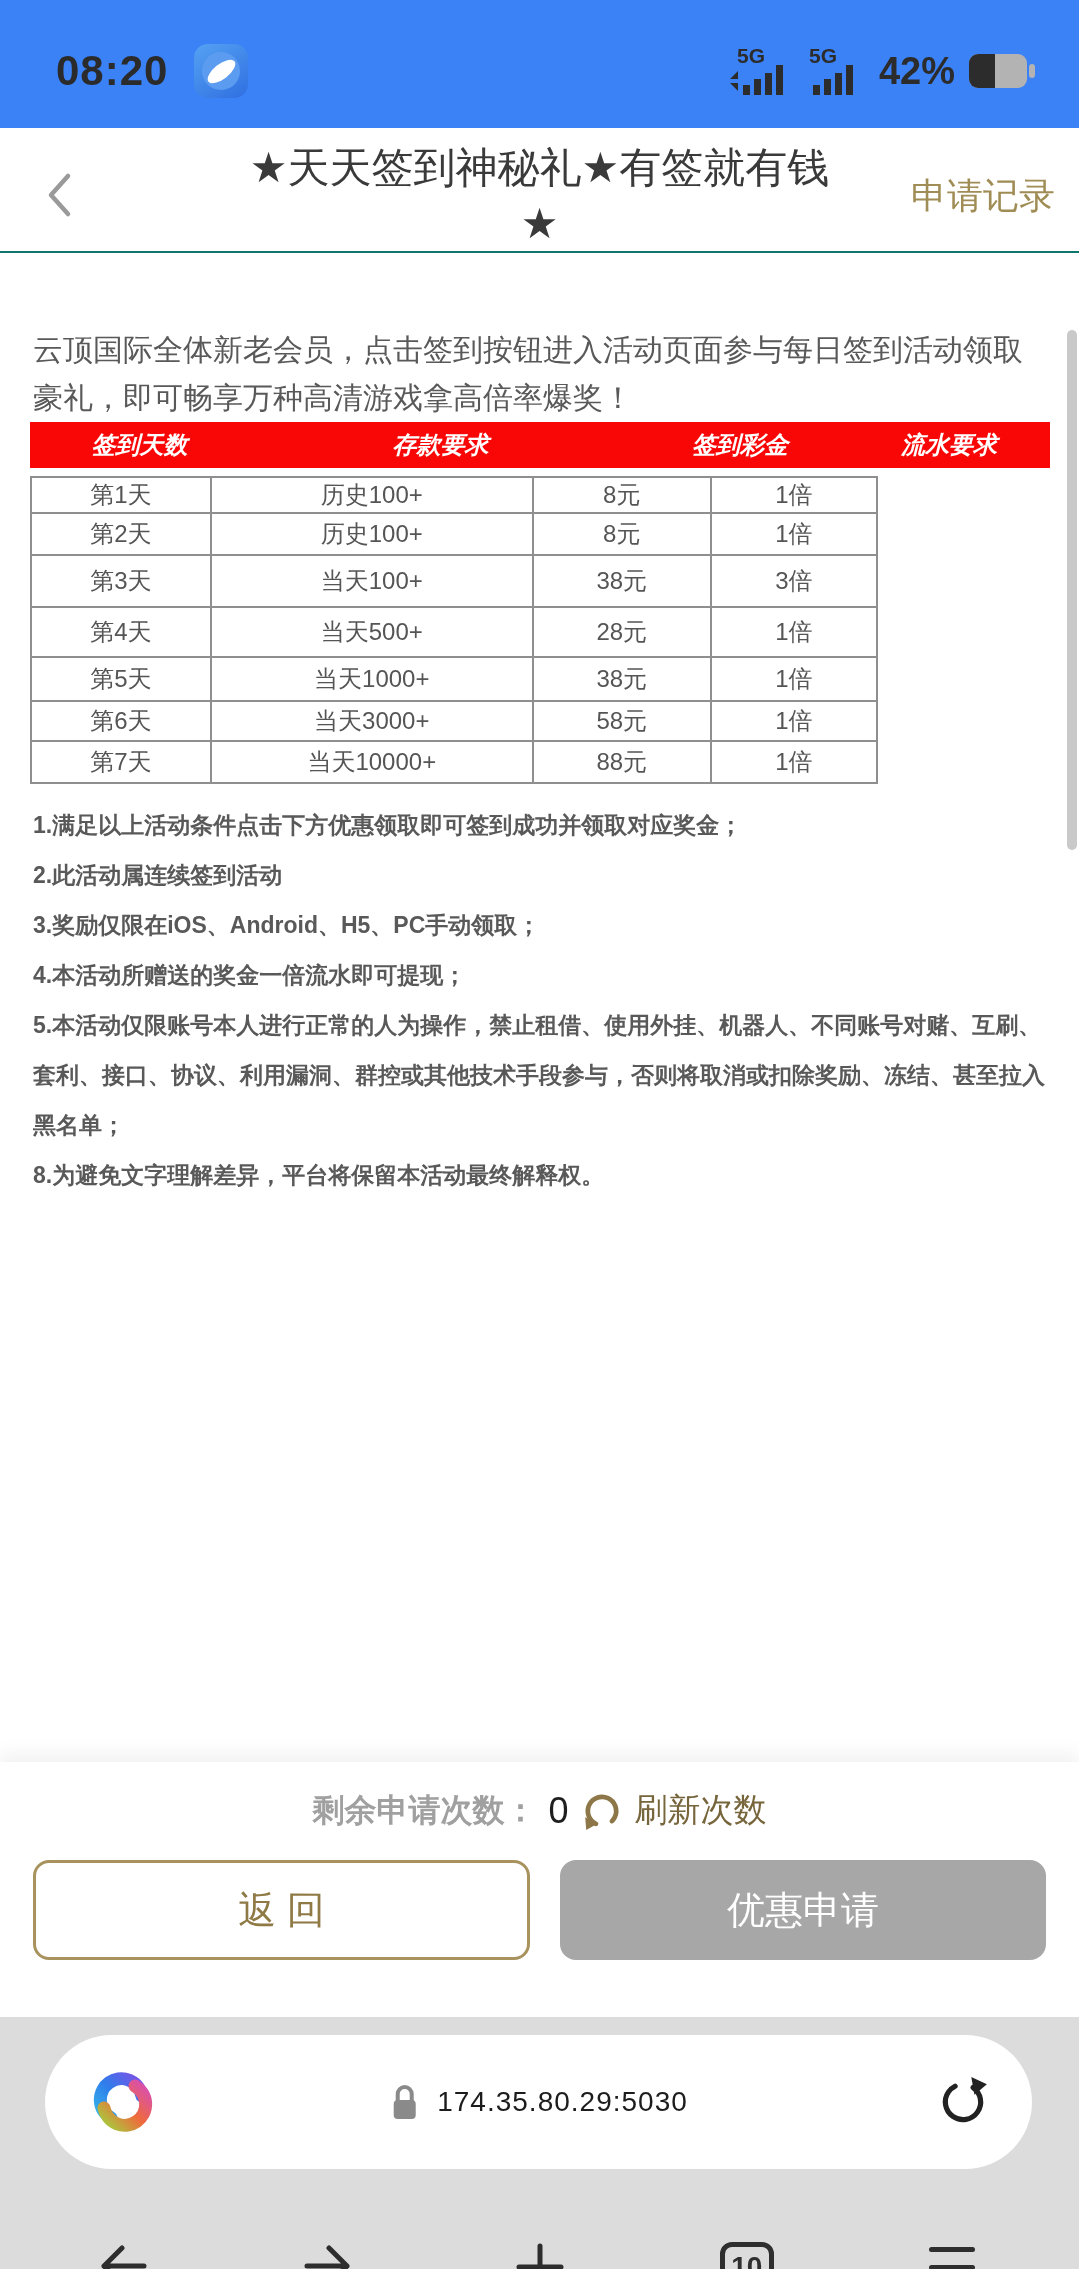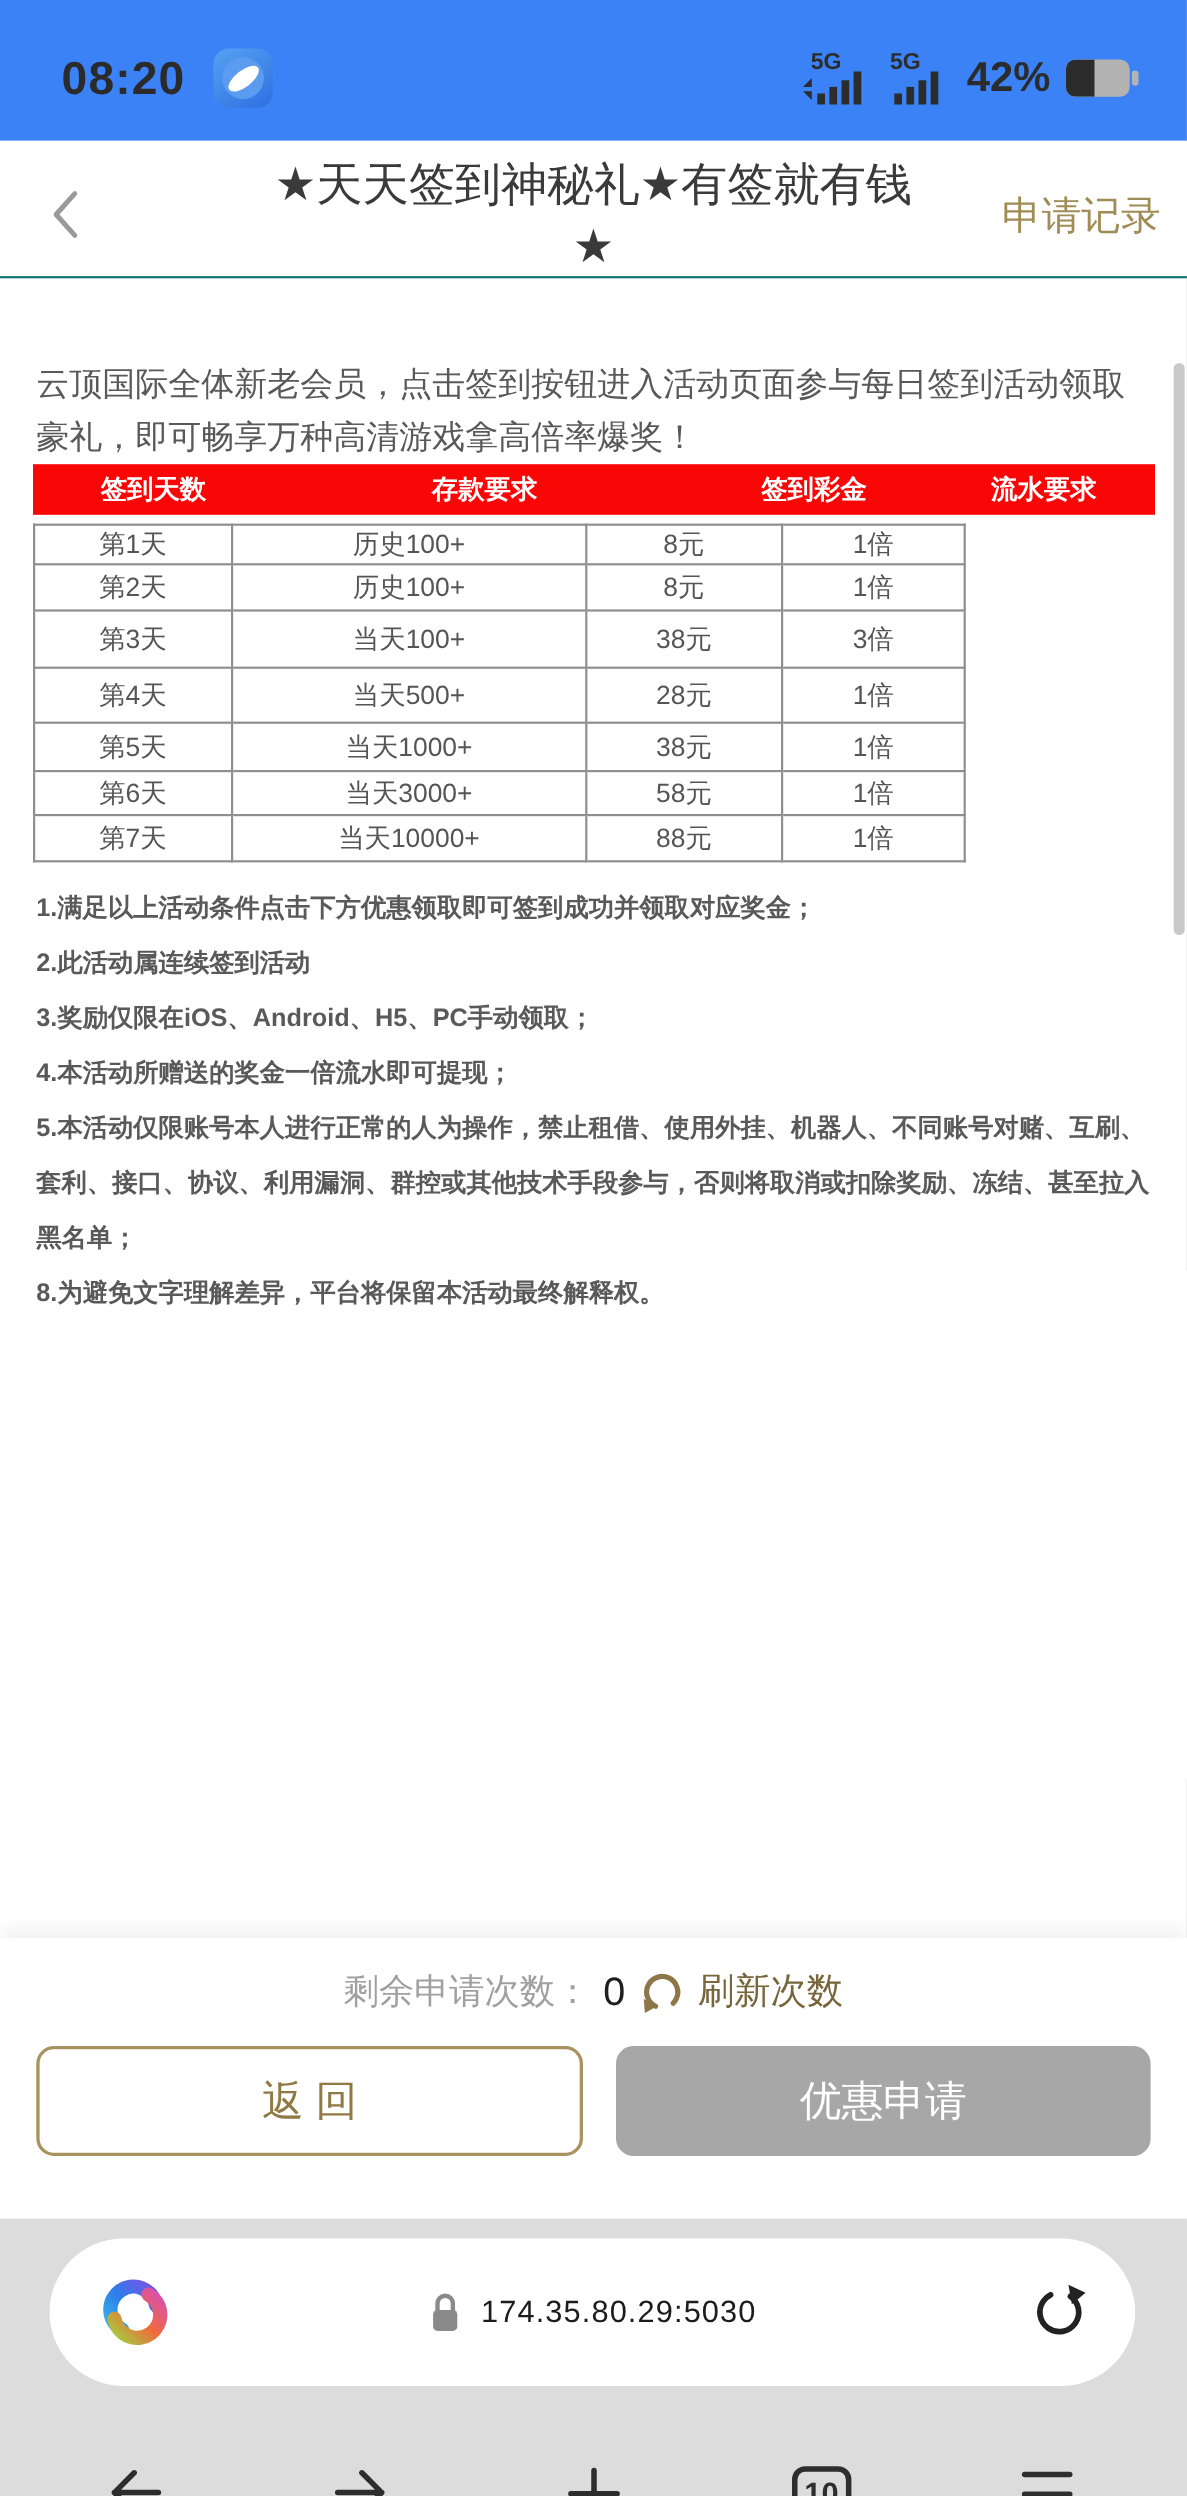--- a/index.html
+++ b/index.html
@@ -52,21 +52,21 @@
     font-size:36px; color:#a08d55; cursor:pointer;
   }
   
   .intro{
     position:absolute; top:326px; left:33px; width:1015px;
     font-size:30px; line-height:48px; color:#595959;
   }
   
   .promo-table{ position:absolute; top:422px; left:30px; width:1020px; }
   .pt-head{
-    height:46px; background:#f90606; display:flex; align-items:center;
+    height:46px; background:#f90606; display:flex; align-items:center;font-style:italic;
   }
   .pt-head .hc{ color:#ffffff; font-size:24px; font-weight:700; text-align:center; }
   .hc.c1{ width:219px; } .hc.c2{ width:383px; } .hc.c3{ width:216px; } .hc.c4{ width:202px; }
   .pt-body{ margin-top:8px; width:848px; border-collapse:collapse; }
   .pt-body td{
     border:2px solid #8f8f8f; text-align:center; vertical-align:middle;
     font-size:24px; color:#555555; background:#ffffff;
   }
   .pt-body col.c1{ width:219px; } .pt-body col.c2{ width:383px; }
   .pt-body col.c3{ width:216px; } .pt-body col.c4{ width:202px; }
@@ -86,21 +86,21 @@
   }
   
   .bottom-panel{
     position:absolute; top:1762px; left:0; right:0; height:255px;
     background:#ffffff; box-shadow:0 -10px 16px rgba(0,0,0,0.05);
   }
   .counter-row{
     position:absolute; top:26px; left:0; right:0;
     display:flex; justify-content:center; align-items:center; gap:12px;
   }
-  .remaining-label{ font-size:32px; color:#a0a0a0; }
+  .remaining-label{ font-size:32px; color:#a0a0a0;font-weight:bold; }
   .remaining-count{ font-size:36px; color:#1f1f1f; font-weight:500; }
   .refresh-label{ font-size:33px; color:#77663c; }
   .btn{
     position:absolute; top:98px; height:100px; border-radius:16px;
     display:flex; align-items:center; justify-content:center;
     font-size:38px; cursor:pointer;
   }
   .btn-back{
     left:33px; width:497px; background:#ffffff;
     border:3px solid #a8935f; color:#8f7a45;

